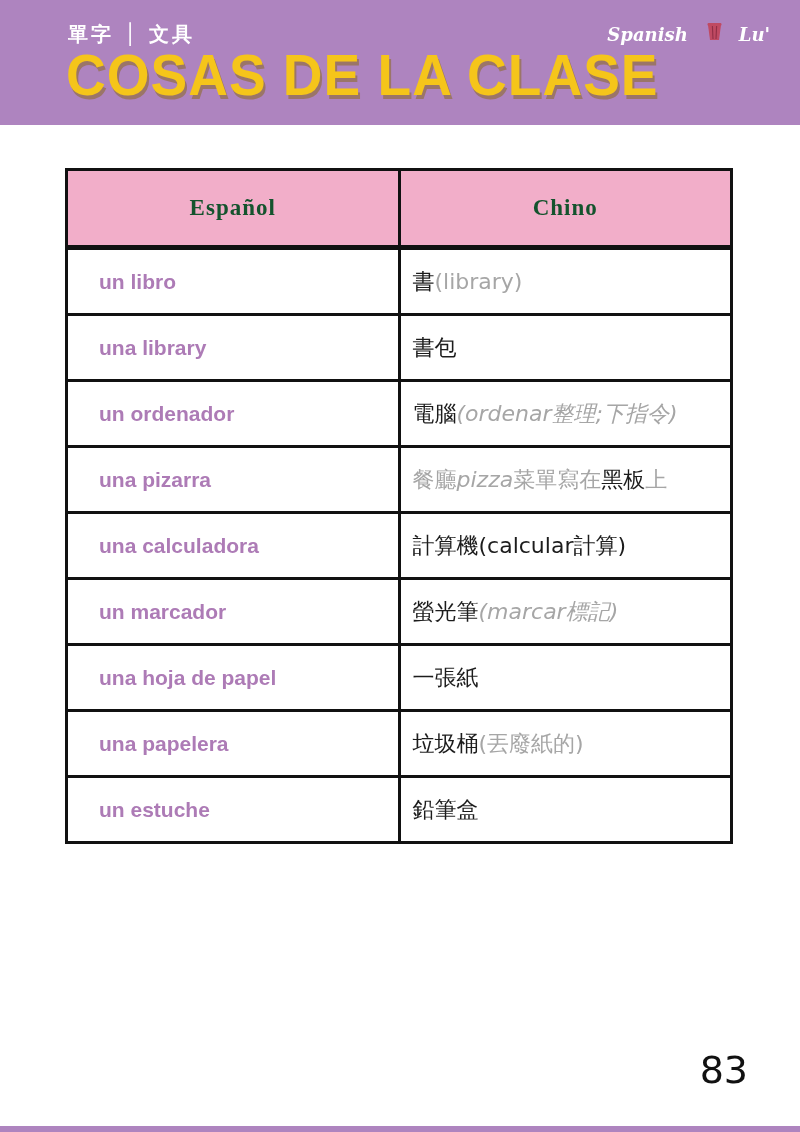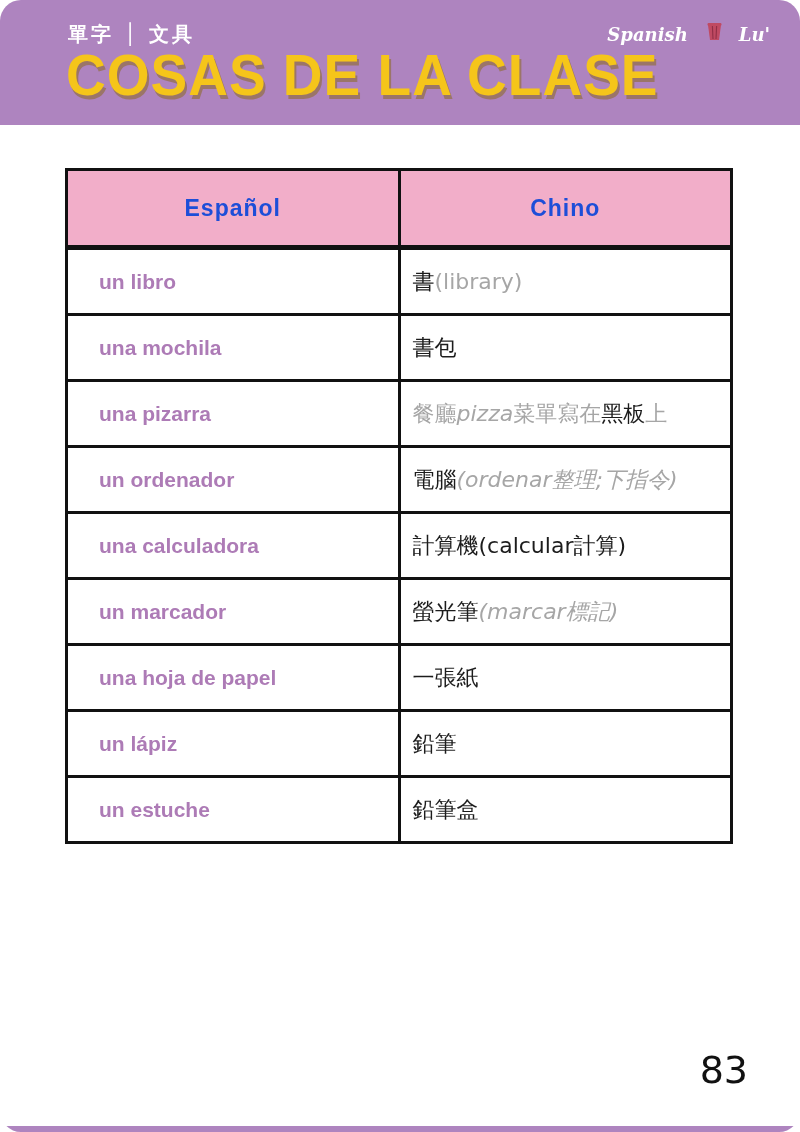--- a/index.html
+++ b/index.html
@@ -1,19 +1,18 @@
 <!DOCTYPE html>
 <html><head>
 <meta charset="utf-8">
 <style>
   html,body{margin:0;padding:0;background:#ffffff;}
   .page{
     position:relative;width:800px;height:1132px;background:#ffffff;overflow:hidden;
     font-family:"Liberation Sans","DejaVu Sans",sans-serif;
-    border-radius:21px;
   }
   
   .banner{
     position:absolute;left:0;top:0;width:800px;height:125px;
     background:var(--banner,#ae84bf);
   }
   .banner-top{
     position:absolute;left:68px;right:30px;top:20px;height:28px;
     display:flex;justify-content:space-between;align-items:center;
   }
@@ -34,24 +33,24 @@
     font-family:"Liberation Sans","DejaVu Sans",sans-serif;
     transform:scaleY(1.04);transform-origin:top left;white-space:nowrap;
     text-shadow:2px 4px 0 rgba(141,106,32,0.55);
   }
   
   table.vocab{
     position:absolute;left:65px;top:168px;width:668px;
     border-collapse:collapse;table-layout:fixed;
   }
   table.vocab th{
-    background:var(--pink,#f2aec9);color:#1d4ed8;
+    background:var(--pink,#f2aec9);color:#14532d;
     font-size:23px;font-weight:bold;letter-spacing:1px;
     height:72px;border:3px solid #111111;border-bottom-width:5px;
-    font-family:Liberation Sans, sans-serif;
+    font-family:Liberation Serif, serif;
   }
   table.vocab td{
     height:61px;border:3px solid #111111;vertical-align:middle;
     background:#ffffff;white-space:nowrap;overflow:hidden;
   }
   td.es{
     padding-left:31px;font-weight:bold;font-size:21px;
     color:var(--esPurple,#ad7bb6);
   }
   td.zh{
@@ -102,46 +101,46 @@
         <th>Español</th>
         <th>Chino</th>
       </tr>
     </thead>
     <tbody id="vocab-body">
         <tr>
           <td class="es">un libro</td>
           <td class="zh"><span class="black">書</span><span class="gray">(library)</span></td>
         </tr>
         <tr>
-          <td class="es">una mochila</td>
+          <td class="es">una library</td>
           <td class="zh"><span class="black">書包</span></td>
+        </tr>
+        <tr>
+          <td class="es">un ordenador</td>
+          <td class="zh"><span class="black">電腦</span><span class="gray it">(ordenar整理;下指令)</span></td>
         </tr>
         <tr>
           <td class="es">una pizarra</td>
           <td class="zh"><span class="gray">餐廳</span><span class="gray it">pizza</span><span class="gray">菜單寫在</span><span class="black">黑板</span><span class="gray">上</span></td>
-        </tr>
-        <tr>
-          <td class="es">un ordenador</td>
-          <td class="zh"><span class="black">電腦</span><span class="gray it">(ordenar整理;下指令)</span></td>
         </tr>
         <tr>
           <td class="es">una calculadora</td>
           <td class="zh"><span class="black">計算機(calcular計算)</span></td>
         </tr>
         <tr>
           <td class="es">un marcador</td>
           <td class="zh"><span class="black">螢光筆</span><span class="gray it">(marcar標記)</span></td>
         </tr>
         <tr>
           <td class="es">una hoja de papel</td>
           <td class="zh"><span class="black">一張紙</span></td>
         </tr>
         <tr>
-          <td class="es">un lápiz</td>
-          <td class="zh"><span class="black">鉛筆</span></td>
+          <td class="es">una papelera</td>
+          <td class="zh"><span class="black">垃圾桶</span><span class="gray">(丟廢紙的)</span></td>
         </tr>
         <tr>
           <td class="es">un estuche</td>
           <td class="zh"><span class="black">鉛筆盒</span></td>
         </tr>
       </tbody>
   </table>
 
   <div class="page-number">83</div>
   <div class="footer-strip"></div>

